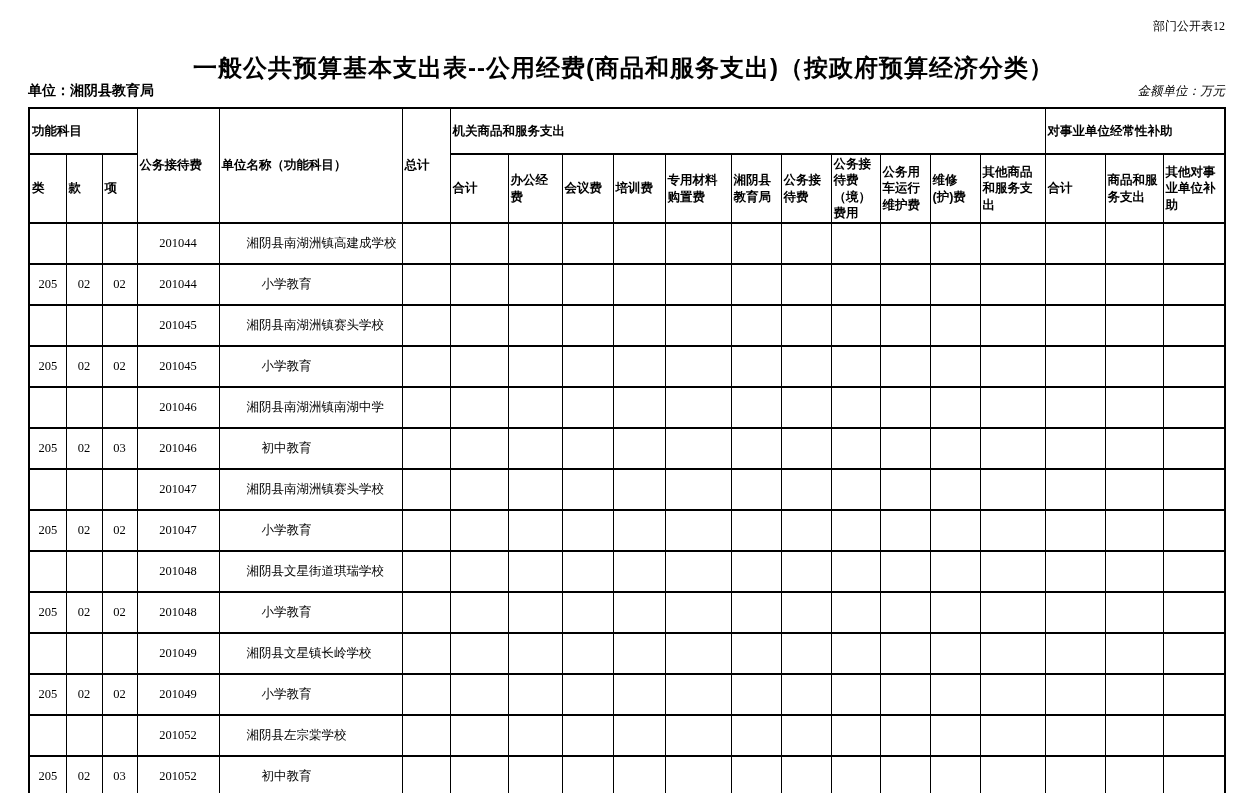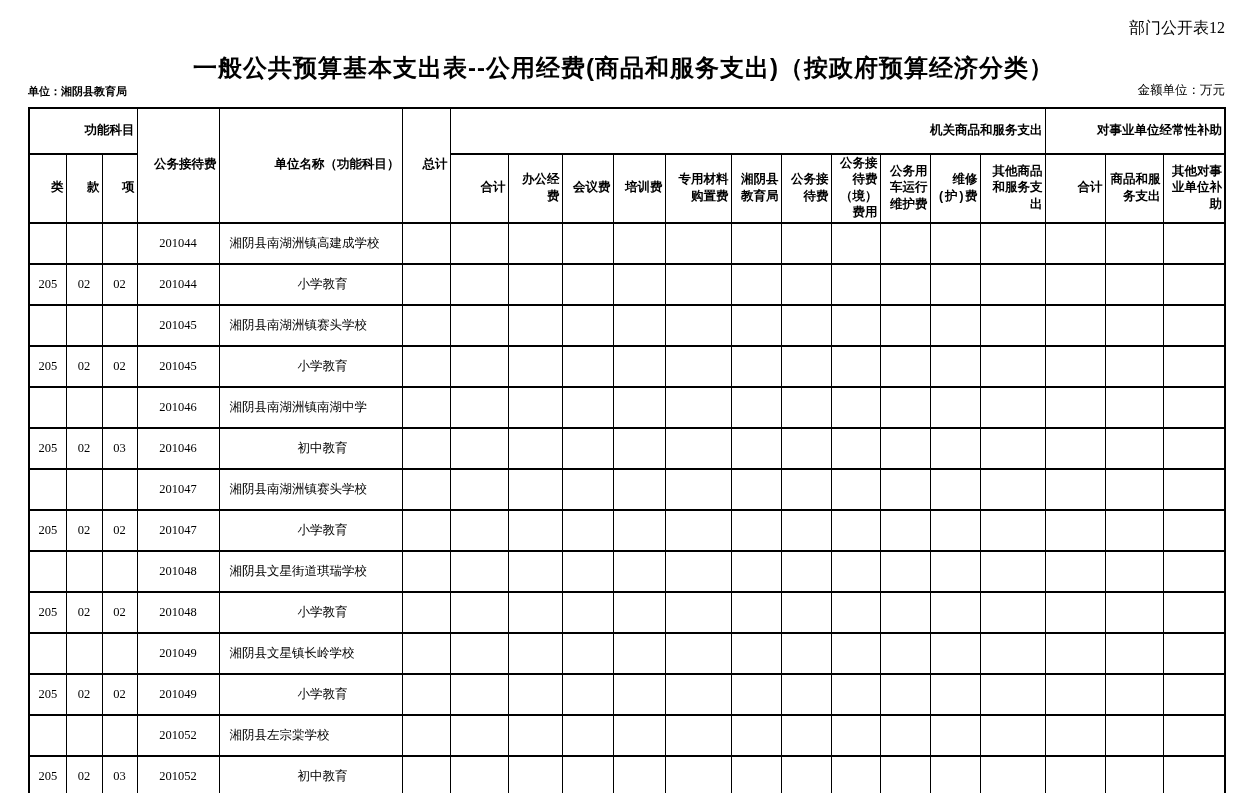--- a/index.html
+++ b/index.html
@@ -6,74 +6,74 @@
   body{
     width:1247px;height:793px;
     background:#ffffff;
     position:relative;
     font-family:"Liberation Serif","DejaVu Serif",serif;
     color:#000;
     overflow:hidden;
   }
   .doc-label{
     position:absolute;top:18px;right:22px;
-    font-size:16px;
+    font-size:12px;
   }
   .page-title{
     position:absolute;top:52px;left:0;right:0;
     text-align:center;
     font-family:"Liberation Sans","DejaVu Sans",sans-serif;
     font-weight:bold;
     font-size:24px;
     letter-spacing:1px;
   }
   .meta-row{
     position:absolute;top:82px;left:28px;right:22px;
     display:flex;justify-content:space-between;align-items:flex-end;
   }
   .unit-label{
     font-family:"Liberation Sans","DejaVu Sans",sans-serif;
-    font-weight:bold;font-size:11px;
-  }
-  .amount-unit-label{font-size:12.5px;}
+    font-weight:bold;font-size:14px;
+  }
+  .amount-unit-label{font-size:12.5px;font-style:italic;}
   table.budget{
     position:absolute;top:107px;left:28px;
     width:1197px;
     border-collapse:collapse;
     table-layout:fixed;
     border:2px solid #000;
   }
   table.budget th, table.budget td{
     border:1px solid #000;
     border-top-width:2px;
     border-bottom-width:2px;
     padding:1px 2px;
     vertical-align:middle;
     overflow:hidden;
   }
   table.budget th{
-    font-family:Liberation Mono, monospace;
+    font-family:Liberation Sans, sans-serif;
     font-weight:bold;
     font-size:12.5px;
     line-height:1.3;
-    text-align:right;
+    text-align:left;
   }
   tr.hdr-top{height:46px;}
   tr.hdr-sub{height:57px;}
   table.budget td{
     font-size:12.5px;
     height:37px;
     text-align:center;
     white-space:nowrap;
   }
   table.budget td.name{
     text-align:left;
-    padding-left:10px;
-  }
-  table.budget td.name.indent{padding-left:26px;text-align:center;}
+    padding-left:27px;
+  }
+  table.budget td.name.indent{padding-left:42px;}
   
   col.c-lei{width:37px}col.c-kuan{width:36px}col.c-xiang{width:35px}
   col.c-code{width:82px}col.c-name{width:183px}col.c-total{width:48px}
   col.c-o0{width:58px}col.c-o1{width:54px}col.c-o2{width:51px}col.c-o3{width:52px}
   col.c-o4{width:66px}col.c-o5{width:50px}col.c-o6{width:50px}col.c-o7{width:49px}
   col.c-o8{width:50px}col.c-o9{width:50px}col.c-o10{width:65px}
   col.c-s0{width:60px}col.c-s1{width:58px}col.c-s2{width:62px}
 </style>
 </head>
 <body>

